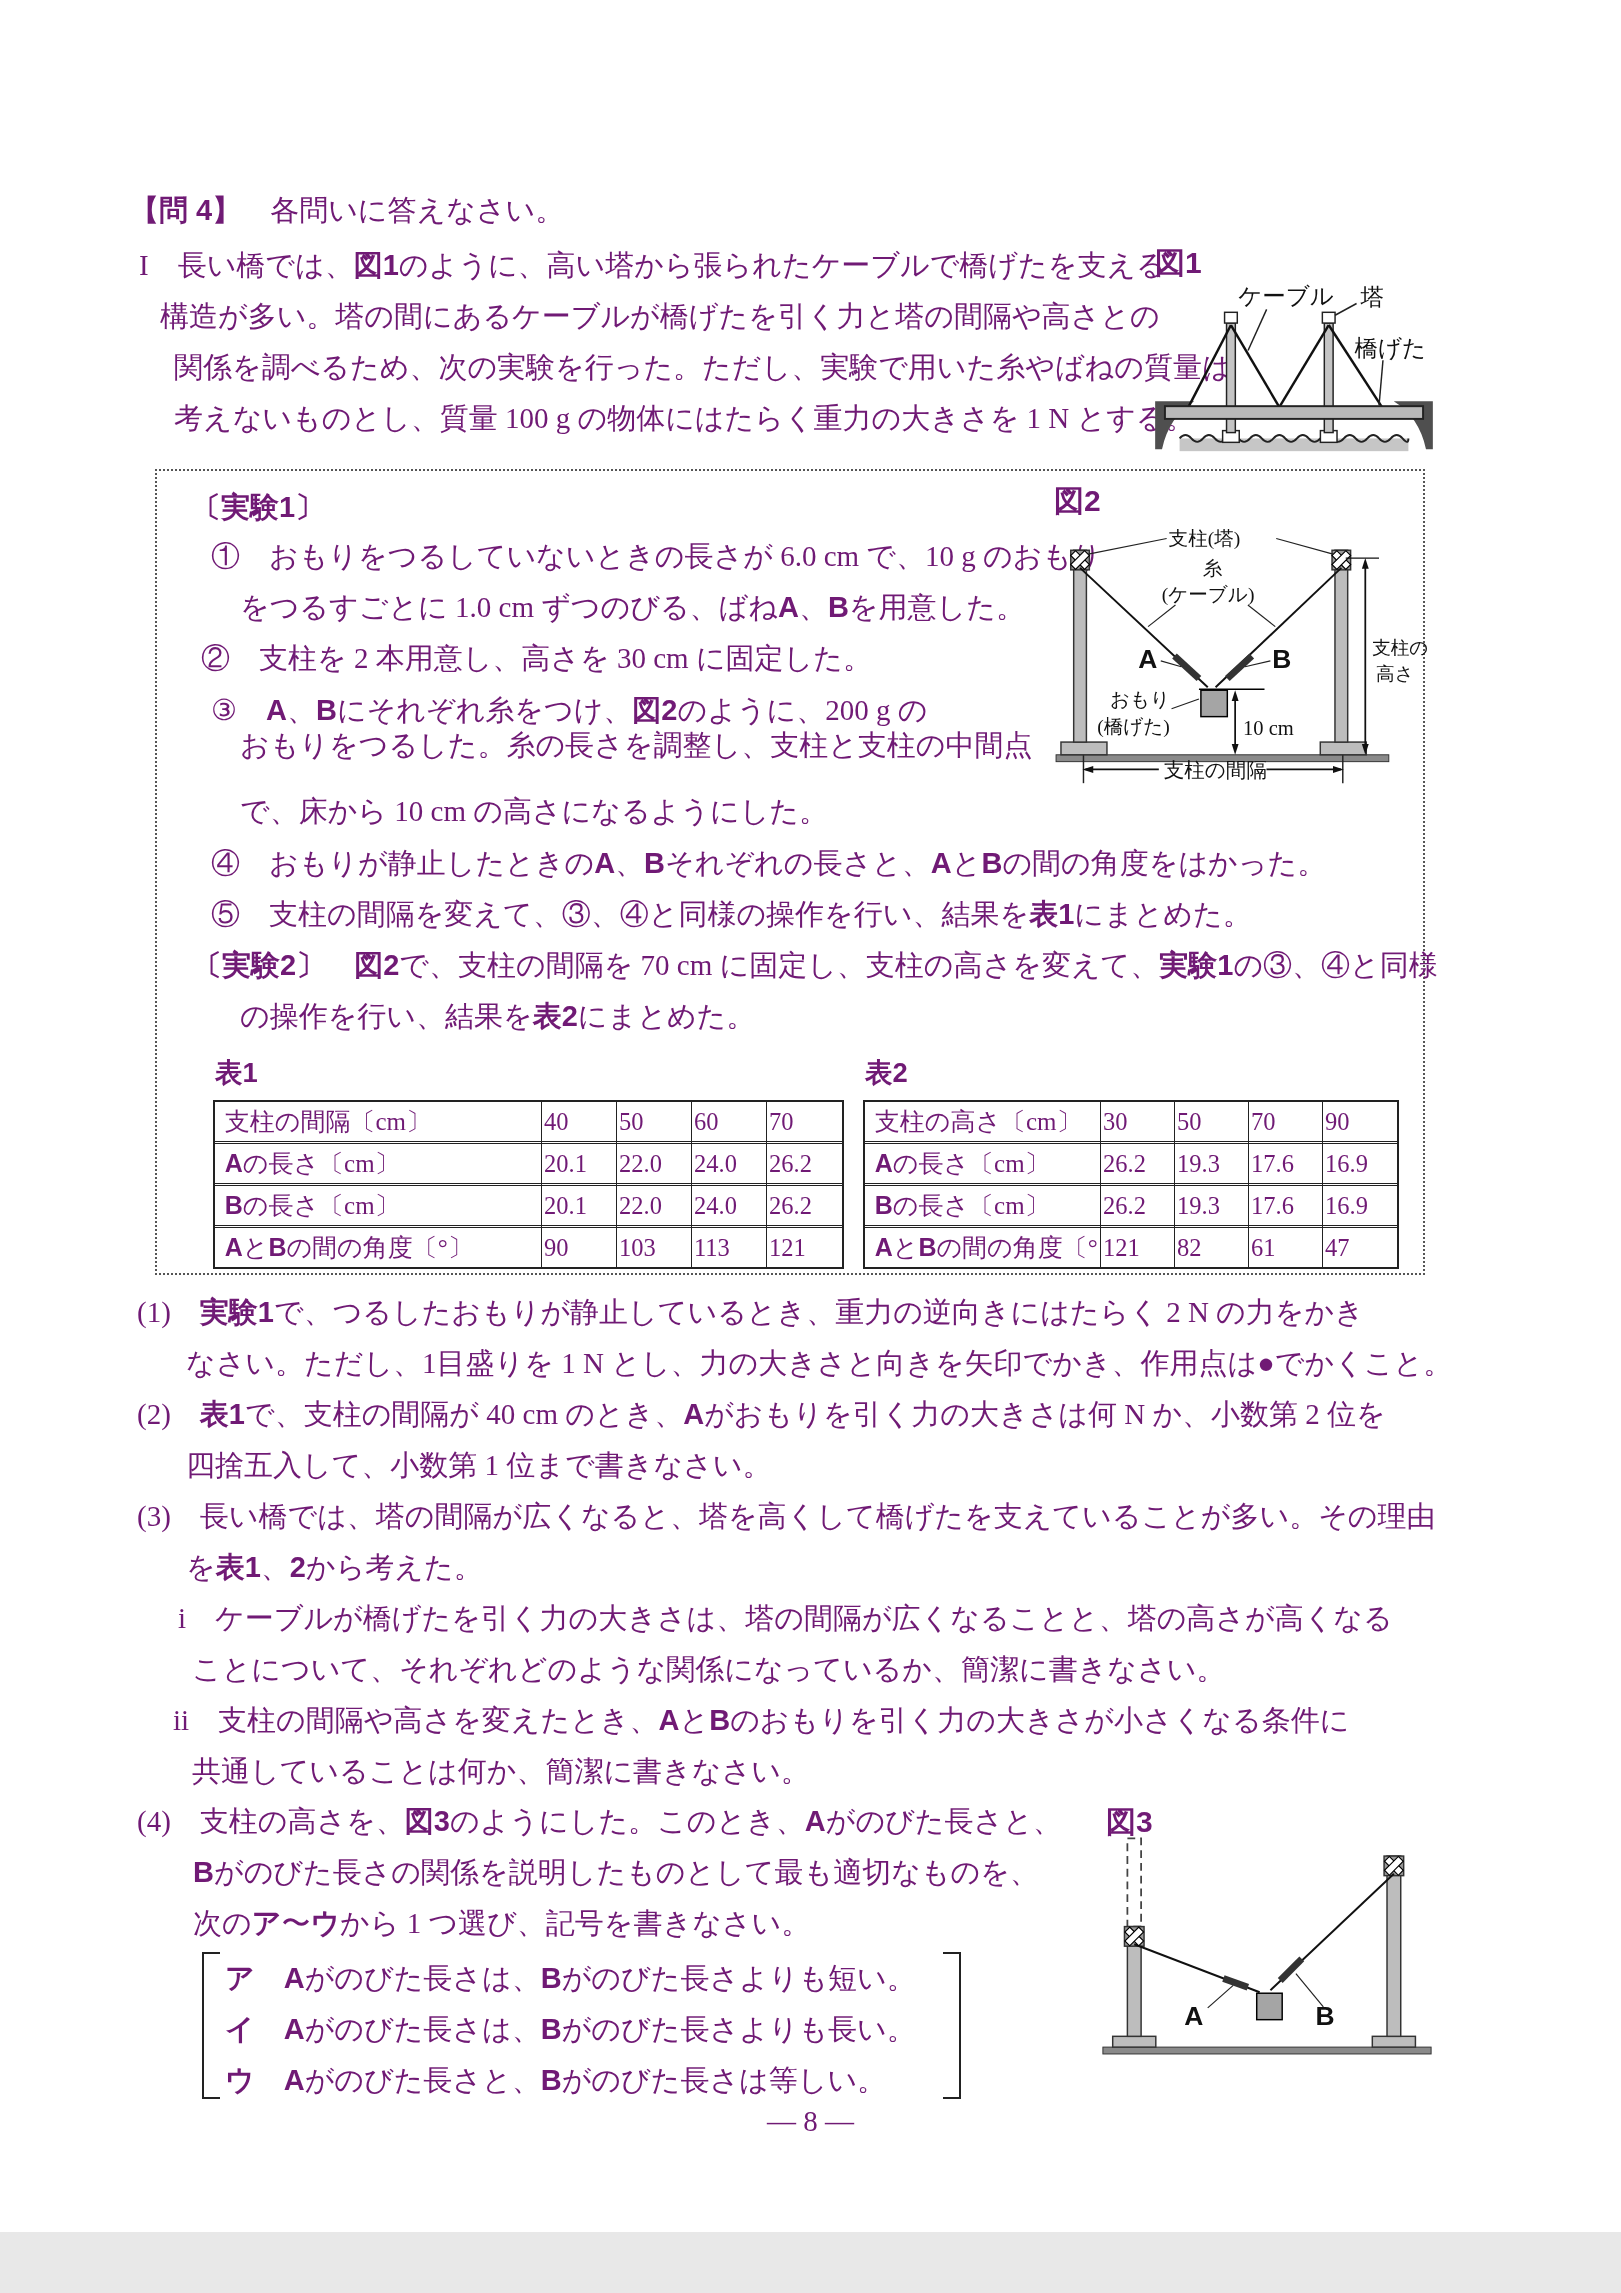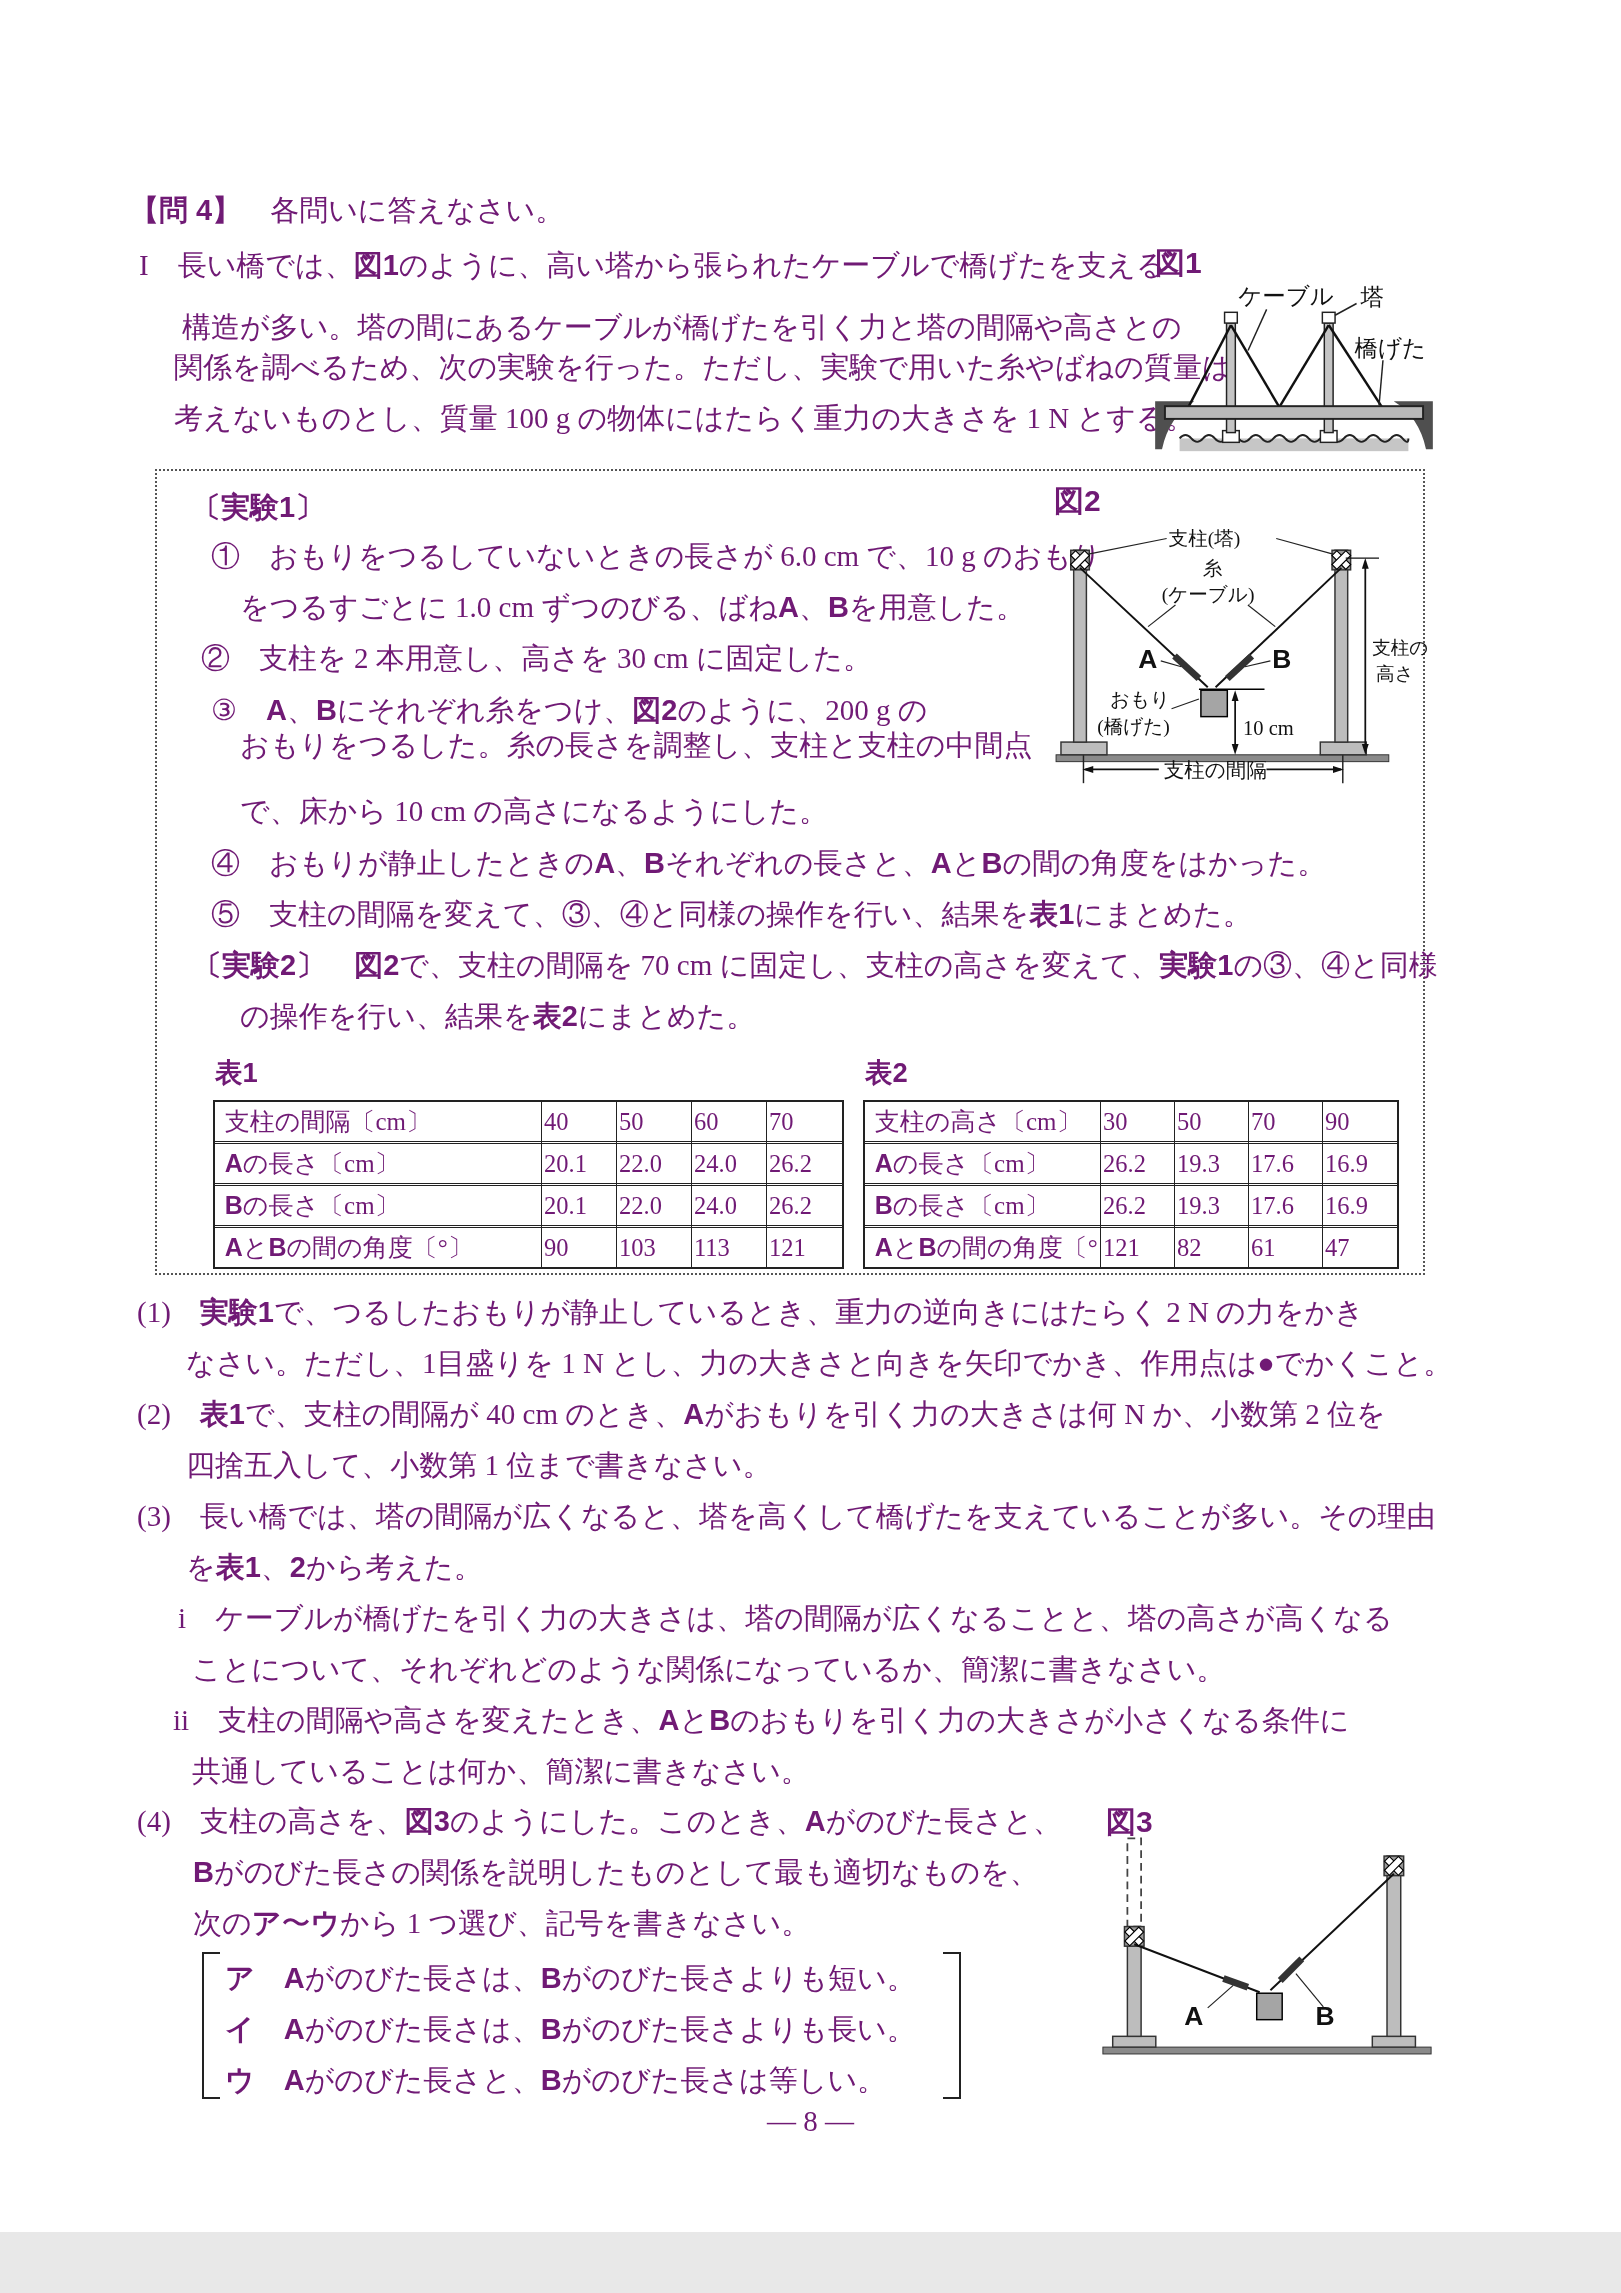--- a/index.html
+++ b/index.html
@@ -27,21 +27,21 @@
   svg text.g{font-family:"Liberation Sans","DejaVu Sans",sans-serif;font-weight:700;}
 </style>
 </head>
 <body>
 
 <div class="page">
 
   <div class="tl" style="left:130px;top:192px;"><span class="g">【問 4】</span><span>　各問いに答えなさい。</span></div>
 
   <div class="tl" style="left:139px;top:247px;"><span>I　長い橋では、</span><span class="g">図1</span><span>のように、高い塔から張られたケーブルで橋げたを支える</span></div>
-  <div class="tl" style="left:182px;top:298px;margin-top:11px;"><span>構造が多い。塔の間にあるケーブルが橋げたを引く力と塔の間隔や高さとの</span></div>
+  <div class="tl" style="left:160px;top:298px;"><span>構造が多い。塔の間にあるケーブルが橋げたを引く力と塔の間隔や高さとの</span></div>
   <div class="tl" style="left:174px;top:349px;"><span>関係を調べるため、次の実験を行った。ただし、実験で用いた糸やばねの質量は</span></div>
   <div class="tl" style="left:174px;top:400px;"><span>考えないものとし、質量 100 g の物体にはたらく重力の大きさを 1 N とする。</span></div>
 
   <div class="fig-label" style="left:1155px;top:243px;">図1</div>
   <svg style="left:1147px;top:282px;" width="294" height="176" viewBox="0 0 300 180">
     <rect x="33" y="160" width="234" height="13" fill="#c6c6c6"></rect>
     <path d="M33,160 q6,-7 12,0 t12,0 t12,0 t12,0 t12,0 t12,0 t12,0 t12,0 t12,0 t12,0 t12,0 t12,0 t12,0 t12,0 t12,0 t12,0 t12,0 t12,0 t12,0 t6,0" fill="none" stroke="#222" stroke-width="2"></path>
     <path d="M8,122 L48,122 Q22,138 15,171 L8,171 Z" fill="#4f4f4f"></path>
     <path d="M292,122 L252,122 Q278,138 285,171 L292,171 Z" fill="#4f4f4f"></path>
     <rect x="77" y="152" width="17" height="12" fill="#fff" stroke="#222" stroke-width="1.5"></rect>

